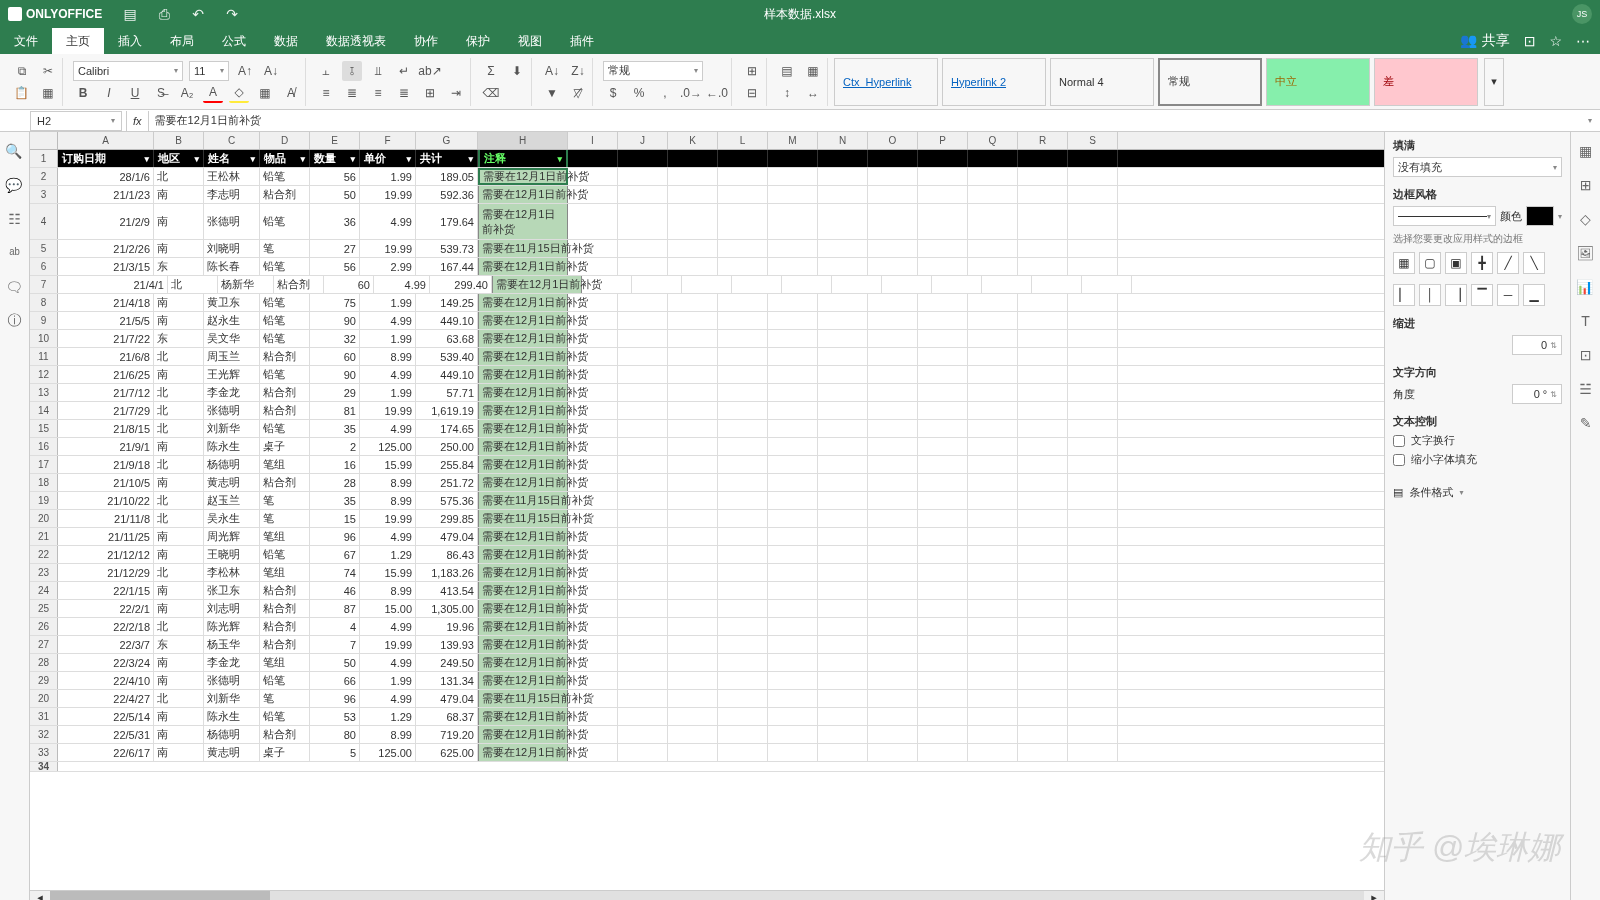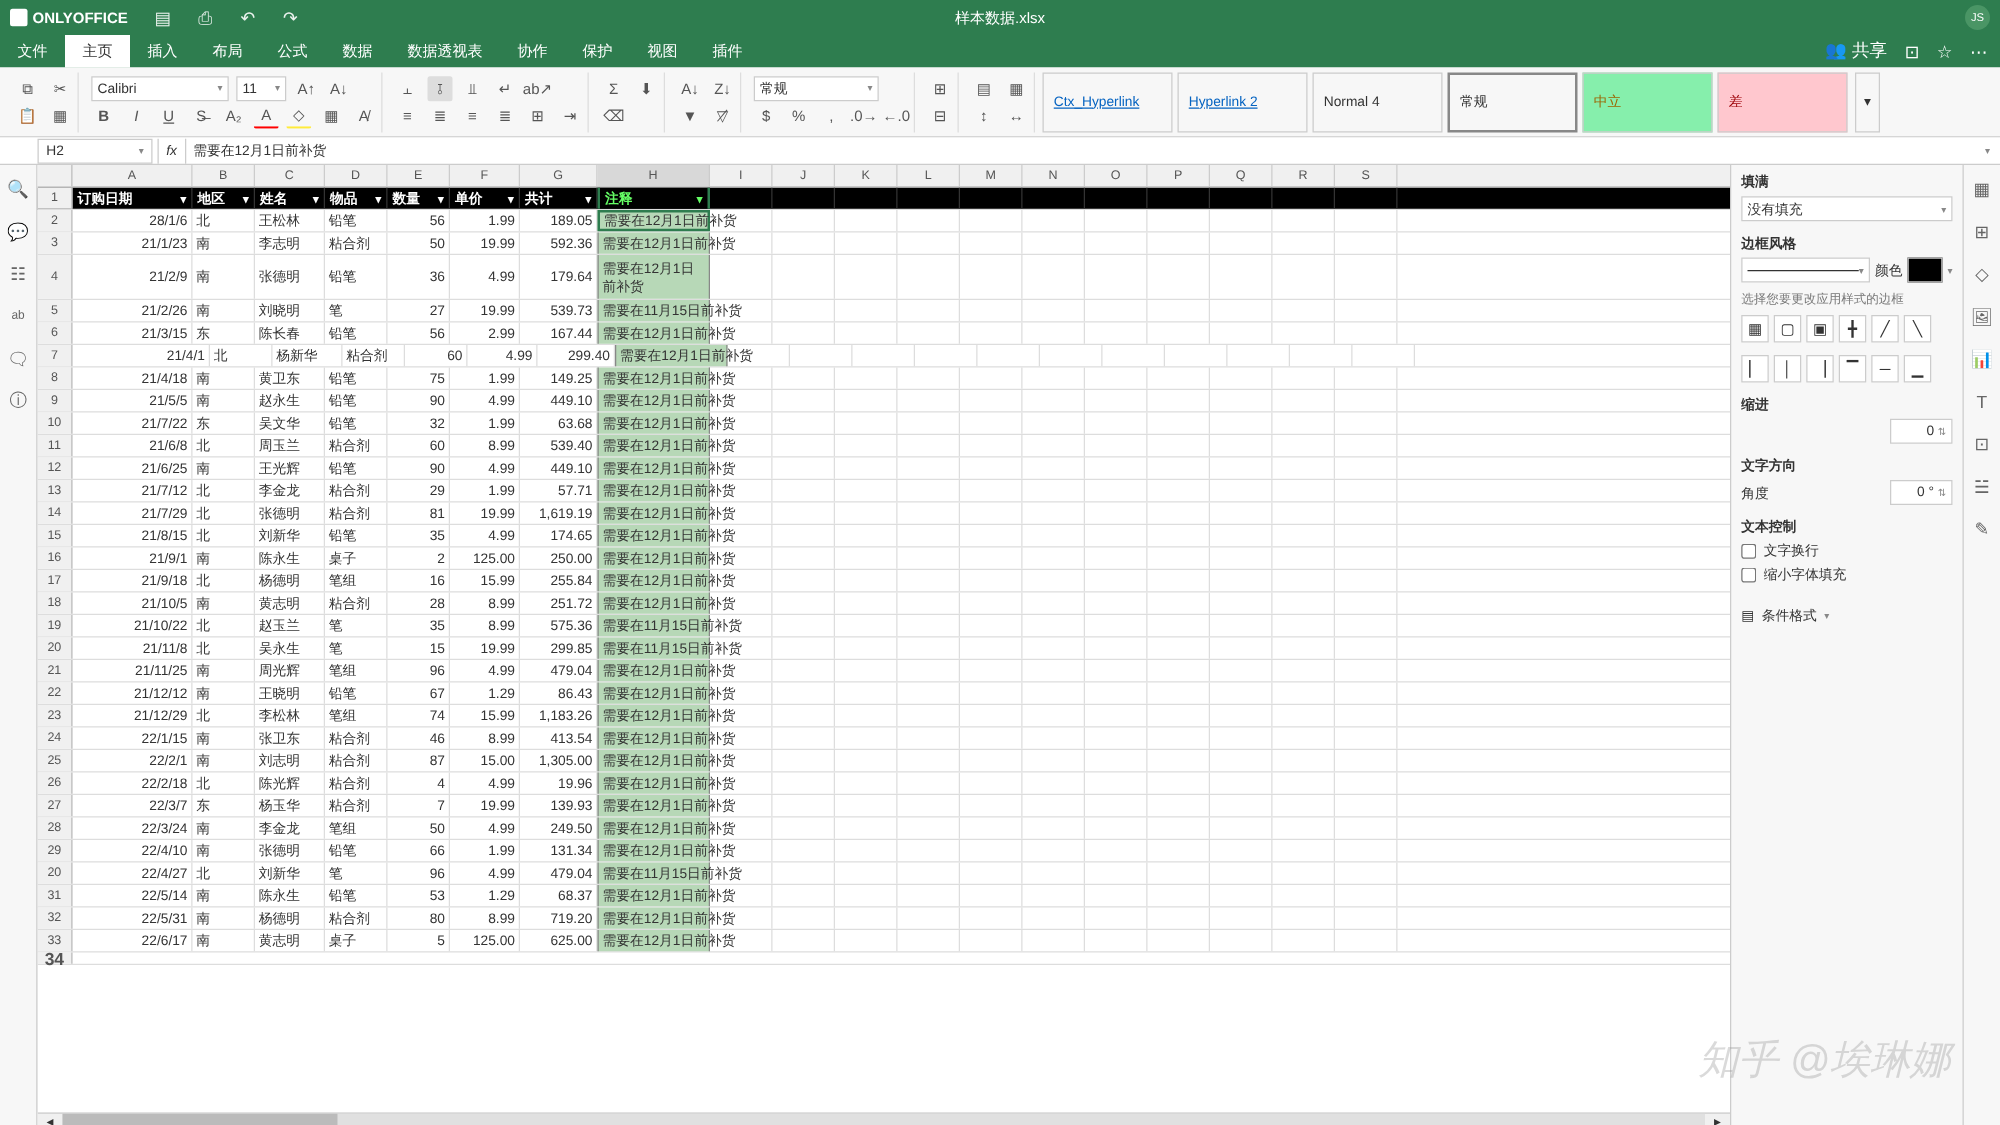--- a/index.html
+++ b/index.html
@@ -1089,21 +1089,21 @@
           <div class="cell" style="width: 50px;"></div>
           <div class="cell" style="width: 50px;"></div>
           <div class="cell" style="width: 50px;"></div>
           <div class="cell" style="width: 50px;"></div>
           <div class="cell" style="width: 50px;"></div>
           <div class="cell" style="width: 50px;"></div>
           <div class="cell" style="width: 50px;"></div>
           <div class="cell" style="width: 50px;"></div>
         </div>
         <div class="row" style="height: 10px;">
-          <div class="row-h" style="font-size: 14px; font-weight: bold;">34</div>
+          <div class="row-h" style="font-size: 10px; font-weight: bold;">34</div>
         </div>
       </div>
     <div class="hscroll">
       <span style="width:20px;text-align:center;cursor:pointer">◂</span>
       <div style="flex:1;background:#e0e0e0;position:relative">
           <div style="position:absolute;left:0;width:220px;height:100%;background:#bbb"></div>
         </div>
       <span style="width:20px;text-align:center;cursor:pointer">▸</span>
     </div>
   </div>

